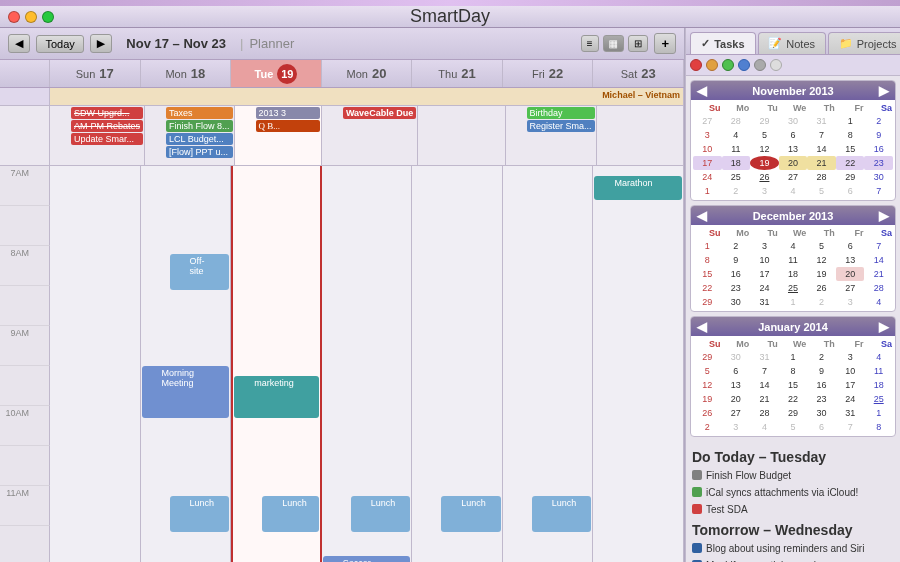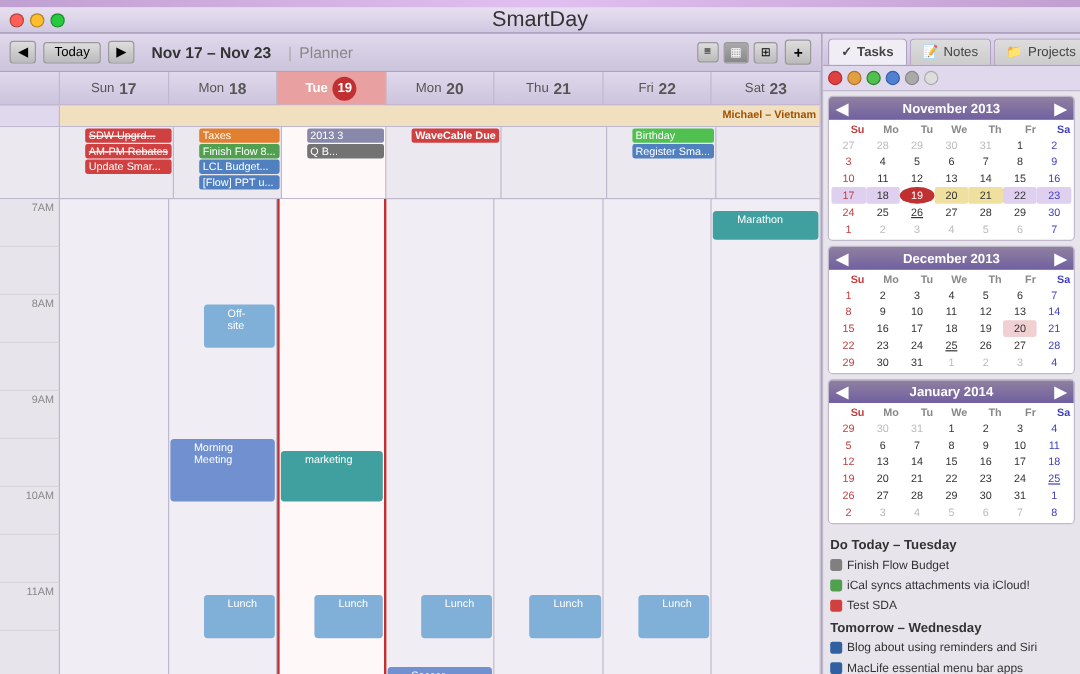--- a/index.html
+++ b/index.html
@@ -170,21 +170,21 @@
     .time-col {
       background: #e8e4ec;
     }
     .time-slot {
       height: 40px;
       border-bottom: 1px solid #d8d4dc;
       border-right: 1px solid #c0b8cc;
       display: flex;
       align-items: flex-start;
       justify-content: flex-end;
-      padding-right: 4px;
+      padding-right: 20px;
       padding-top: 2px;
       font-size: 9px;
       color: #888;
     }
     .day-col {
       border-right: 1px solid #c0b8cc;
       position: relative;
     }
     .day-col.today-col {
       background: #fff8f8;
@@ -304,21 +304,21 @@
     .mini-cal-day.sunday { color: #c04040; }
     .mini-cal-day.saturday { color: #4040c0; }
 
     
     .task-list {
       flex: 1;
       overflow-y: auto;
       padding: 4px;
     }
     .task-section-header {
-      font-size: 11px;
+      font-size: 14px;
       font-weight: bold;
       color: #333;
       padding: 4px 2px 2px;
     }
     .task-item {
       display: flex;
       align-items: flex-start;
       gap: 4px;
       padding: 2px 2px;
       cursor: pointer;
@@ -475,21 +475,21 @@
 
       <div class="all-day-col">
         <div class="all-day-event" style="background:#e08030;color:white;">Taxes</div>
         <div class="all-day-event" style="background:#50a050;color:white;">Finish Flow 8...</div>
         <div class="all-day-event" style="background:#5080c0;color:white;">LCL Budget...</div>
         <div class="all-day-event" style="background:#5080c0;color:white;">[Flow] PPT u...</div>
       </div>
 
       <div class="all-day-col" style="background:#fff8f8">
         <div class="all-day-event" style="background:#8888aa;color:white;">2013 3</div>
-        <div class="all-day-event" style="background:#737373;color:white;">Q B...</div>
+        <div class="all-day-event" style="background:#c2410c;color:white;font-family:Liberation Serif, serif;">Q B...</div>
       </div>
 
       <div class="all-day-col">
         <div class="all-day-event" style="background:#d04040;color:white;font-weight:bold">WaveCable Due</div>
       </div>
 
       <div class="all-day-col"></div>
 
       <div class="all-day-col">
         <div class="all-day-event" style="background:#50c050;color:white;">Birthday</div>

